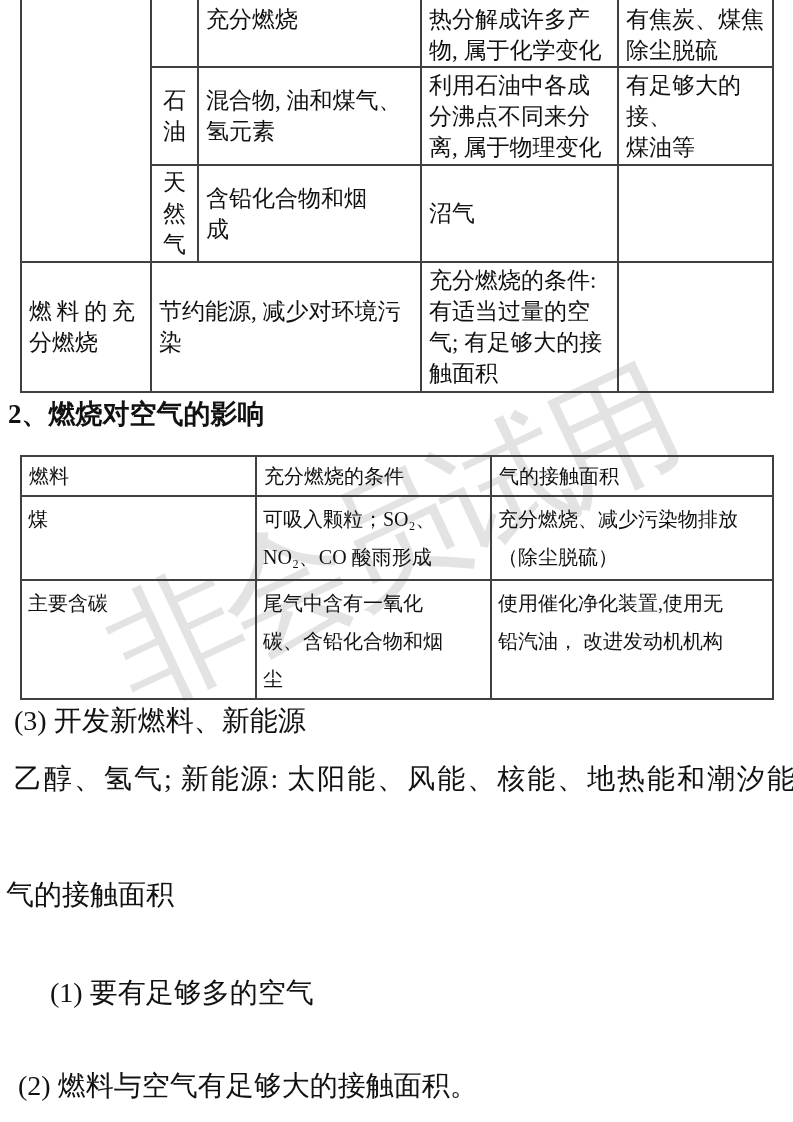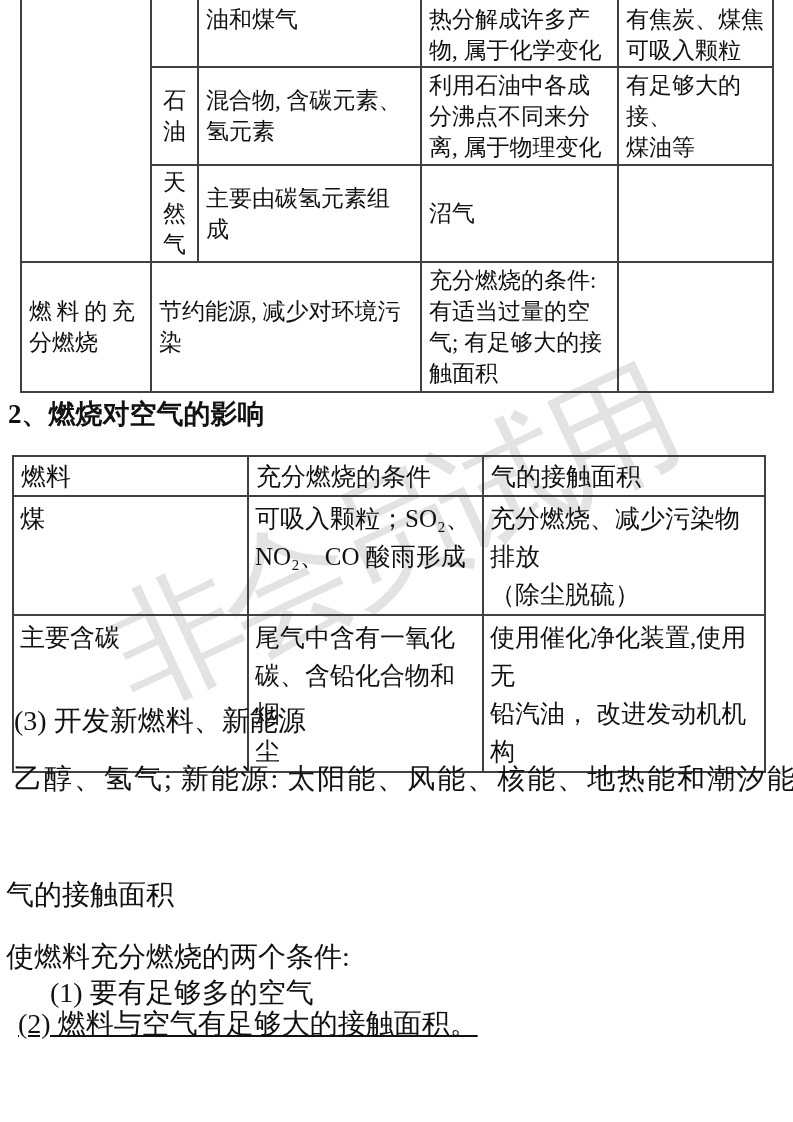--- a/index.html
+++ b/index.html
@@ -36,21 +36,21 @@
     white-space:pre-line;
     line-height:31px;
   }
   .t1 tr.r1 > td{border-top:none;vertical-align:top;padding-top:4px;}
   .t1 td.b{text-align:center;padding:0 4px;}
   .t1 tr.r1{height:67px;}
   .t1 tr.r2{height:98px;}
   .t1 tr.r3{height:97px;}
   .t1 tr.r4{height:130px;}
 
-  .t2{left:12px;top:455px;width:752px;font-size:25px;font-family:Liberation Serif, serif;}
+  .t2{left:20px;top:455px;width:752px;font-size:20px;font-family:Liberation Serif, serif;}
   .t2 th{
     height:38px;font-weight:normal;text-align:left;
     padding:0 7px;vertical-align:middle;white-space:pre-line;
   }
   .t2 td{
     vertical-align:top;
     padding:3px 5px 0 6px;
     line-height:38px;
     white-space:pre-line;
   }
@@ -74,63 +74,63 @@
     left:8px;width:793px;
     padding:0 6px;box-sizing:border-box;
     text-align:justify;text-align-last:justify;font-family:Liberation Serif, serif;
   }
   .p3{left:14px;top:703px;}
   .l1{top:761px;}
   .l2{top:819px;}
   .l3{left:6px;top:877px;}
   .l4{left:6px;top:939px;}
   .l5{left:18px;top:975px;margin-left:32px;}
-  .l6{left:18px;top:1006px;text-decoration:underline;}
+  .l6{left:18px;top:1068px;}
 </style>
 </head>
 <body>
 
 <div class="page">
 
   <div class="watermark">非会员试用</div>
 
   <table class="t1">
     <colgroup>
       <col style="width:130px">
         <col style="width:47px">
         <col style="width:223px">
         <col style="width:197px">
         <col style="width:155px">
     </colgroup>
     <tbody>
         <tr class="r1">
       <td class="a" rowspan="3"></td>
       <td class="b"></td>
-      <td class="c">油和煤气</td>
+      <td class="c">充分燃烧</td>
       <td class="d">热分解成许多产
 物, 属于化学变化</td>
       <td class="e">有焦炭、煤焦
-可吸入颗粒</td>
+除尘脱硫</td>
     </tr>
     <tr class="r2">
       <td class="b">石
 油</td>
-      <td class="c">混合物, 含碳元素、
+      <td class="c">混合物, 油和煤气、
 氢元素</td>
       <td class="d">利用石油中各成
 分沸点不同来分
 离, 属于物理变化</td>
       <td class="e">有足够大的接、
 煤油等</td>
     </tr>
     <tr class="r3">
       <td class="b">天
 然
 气</td>
-      <td class="c">主要由碳氢元素组
+      <td class="c">含铅化合物和烟
 成</td>
       <td class="d">沼气</td>
       <td class="e"></td>
     </tr>
     <tr class="r4">
       <td class="a">燃 料 的 充
 分燃烧</td>
       <td colspan="2">节约能源, 减少对环境污
 染</td>
       <td class="d">充分燃烧的条件:
@@ -170,17 +170,16 @@
 尘</td>
       <td>使用催化净化装置,使用无
 铅汽油， 改进发动机机构</td>
     </tr>
   </tbody>
     </table>
 
   <div class="bodyline p3">(3)  开发新燃料、新能源</div>
   <div class="bodyline stretch l1">乙醇、氢气; 新能源: 太阳能、风能、核能、地热能和潮汐能</div>
   <div class="bodyline l3">气的接触面积</div>
-  <div class="bodyline l4">使燃料充分燃烧的两个条件:</div>
   <div class="bodyline l5">(1)  要有足够多的空气</div>
   <div class="bodyline l6">(2)  燃料与空气有足够大的接触面积。</div>
 
 </div>
 
 </body></html>

